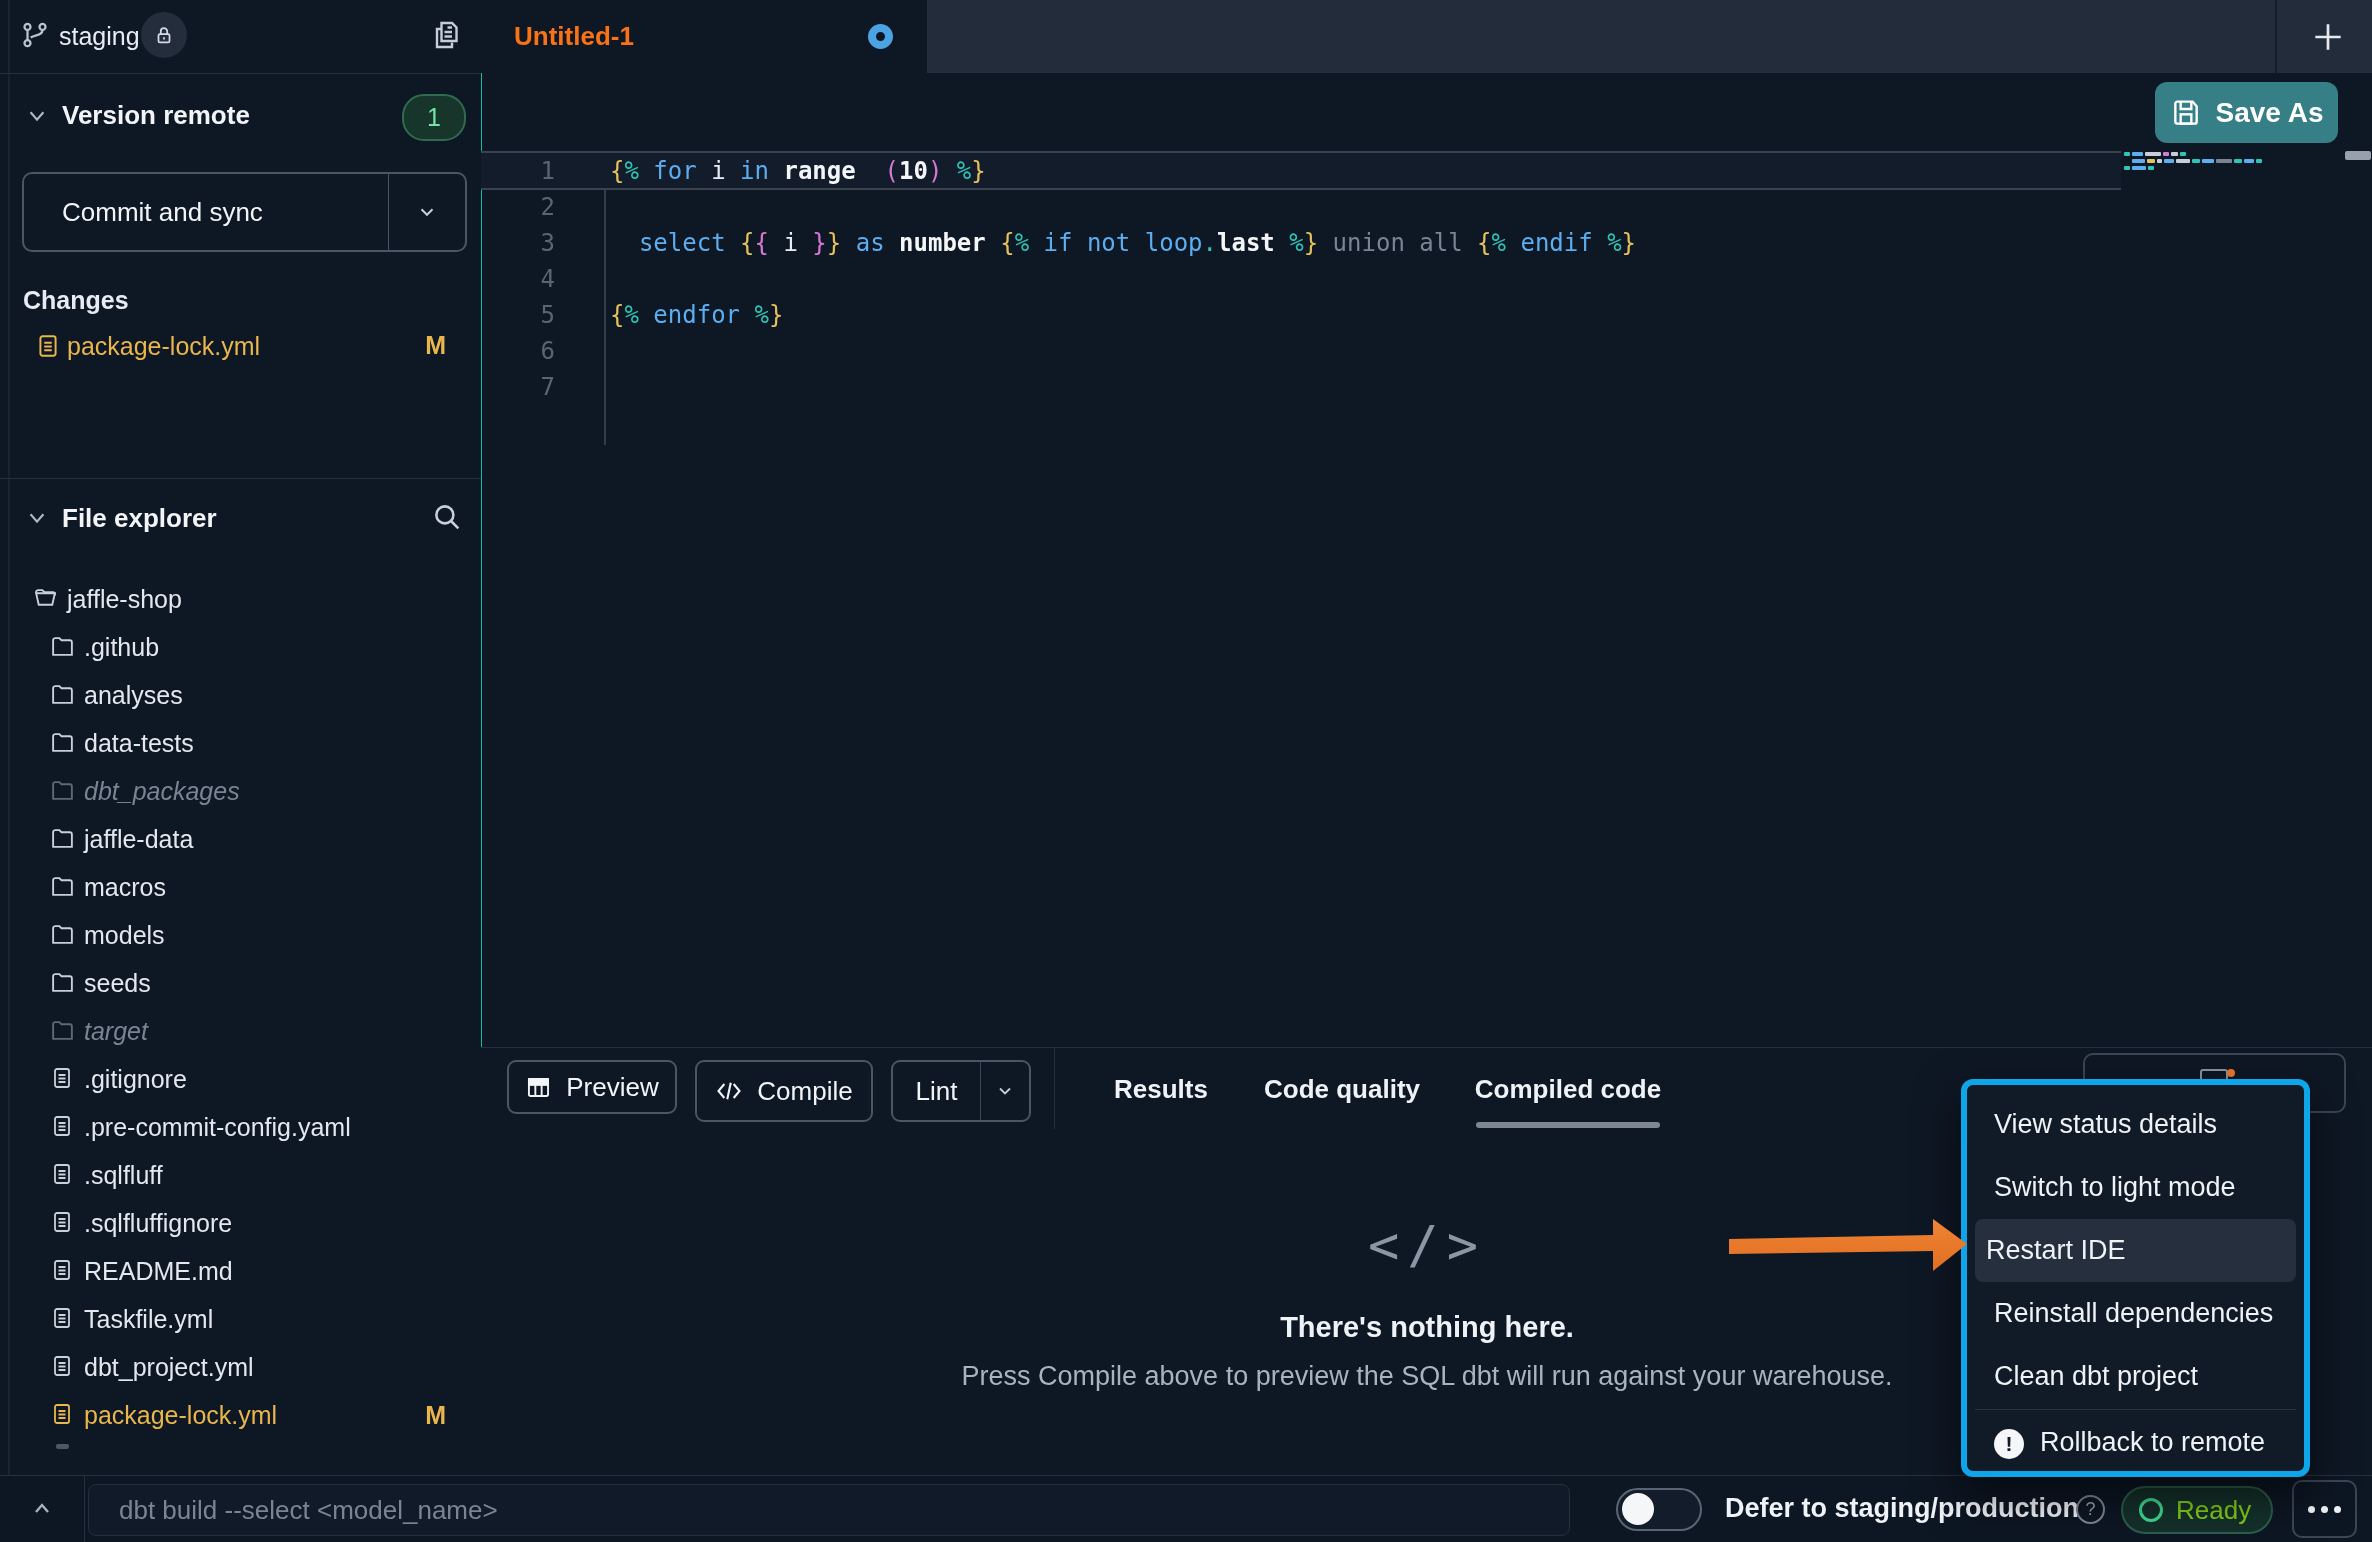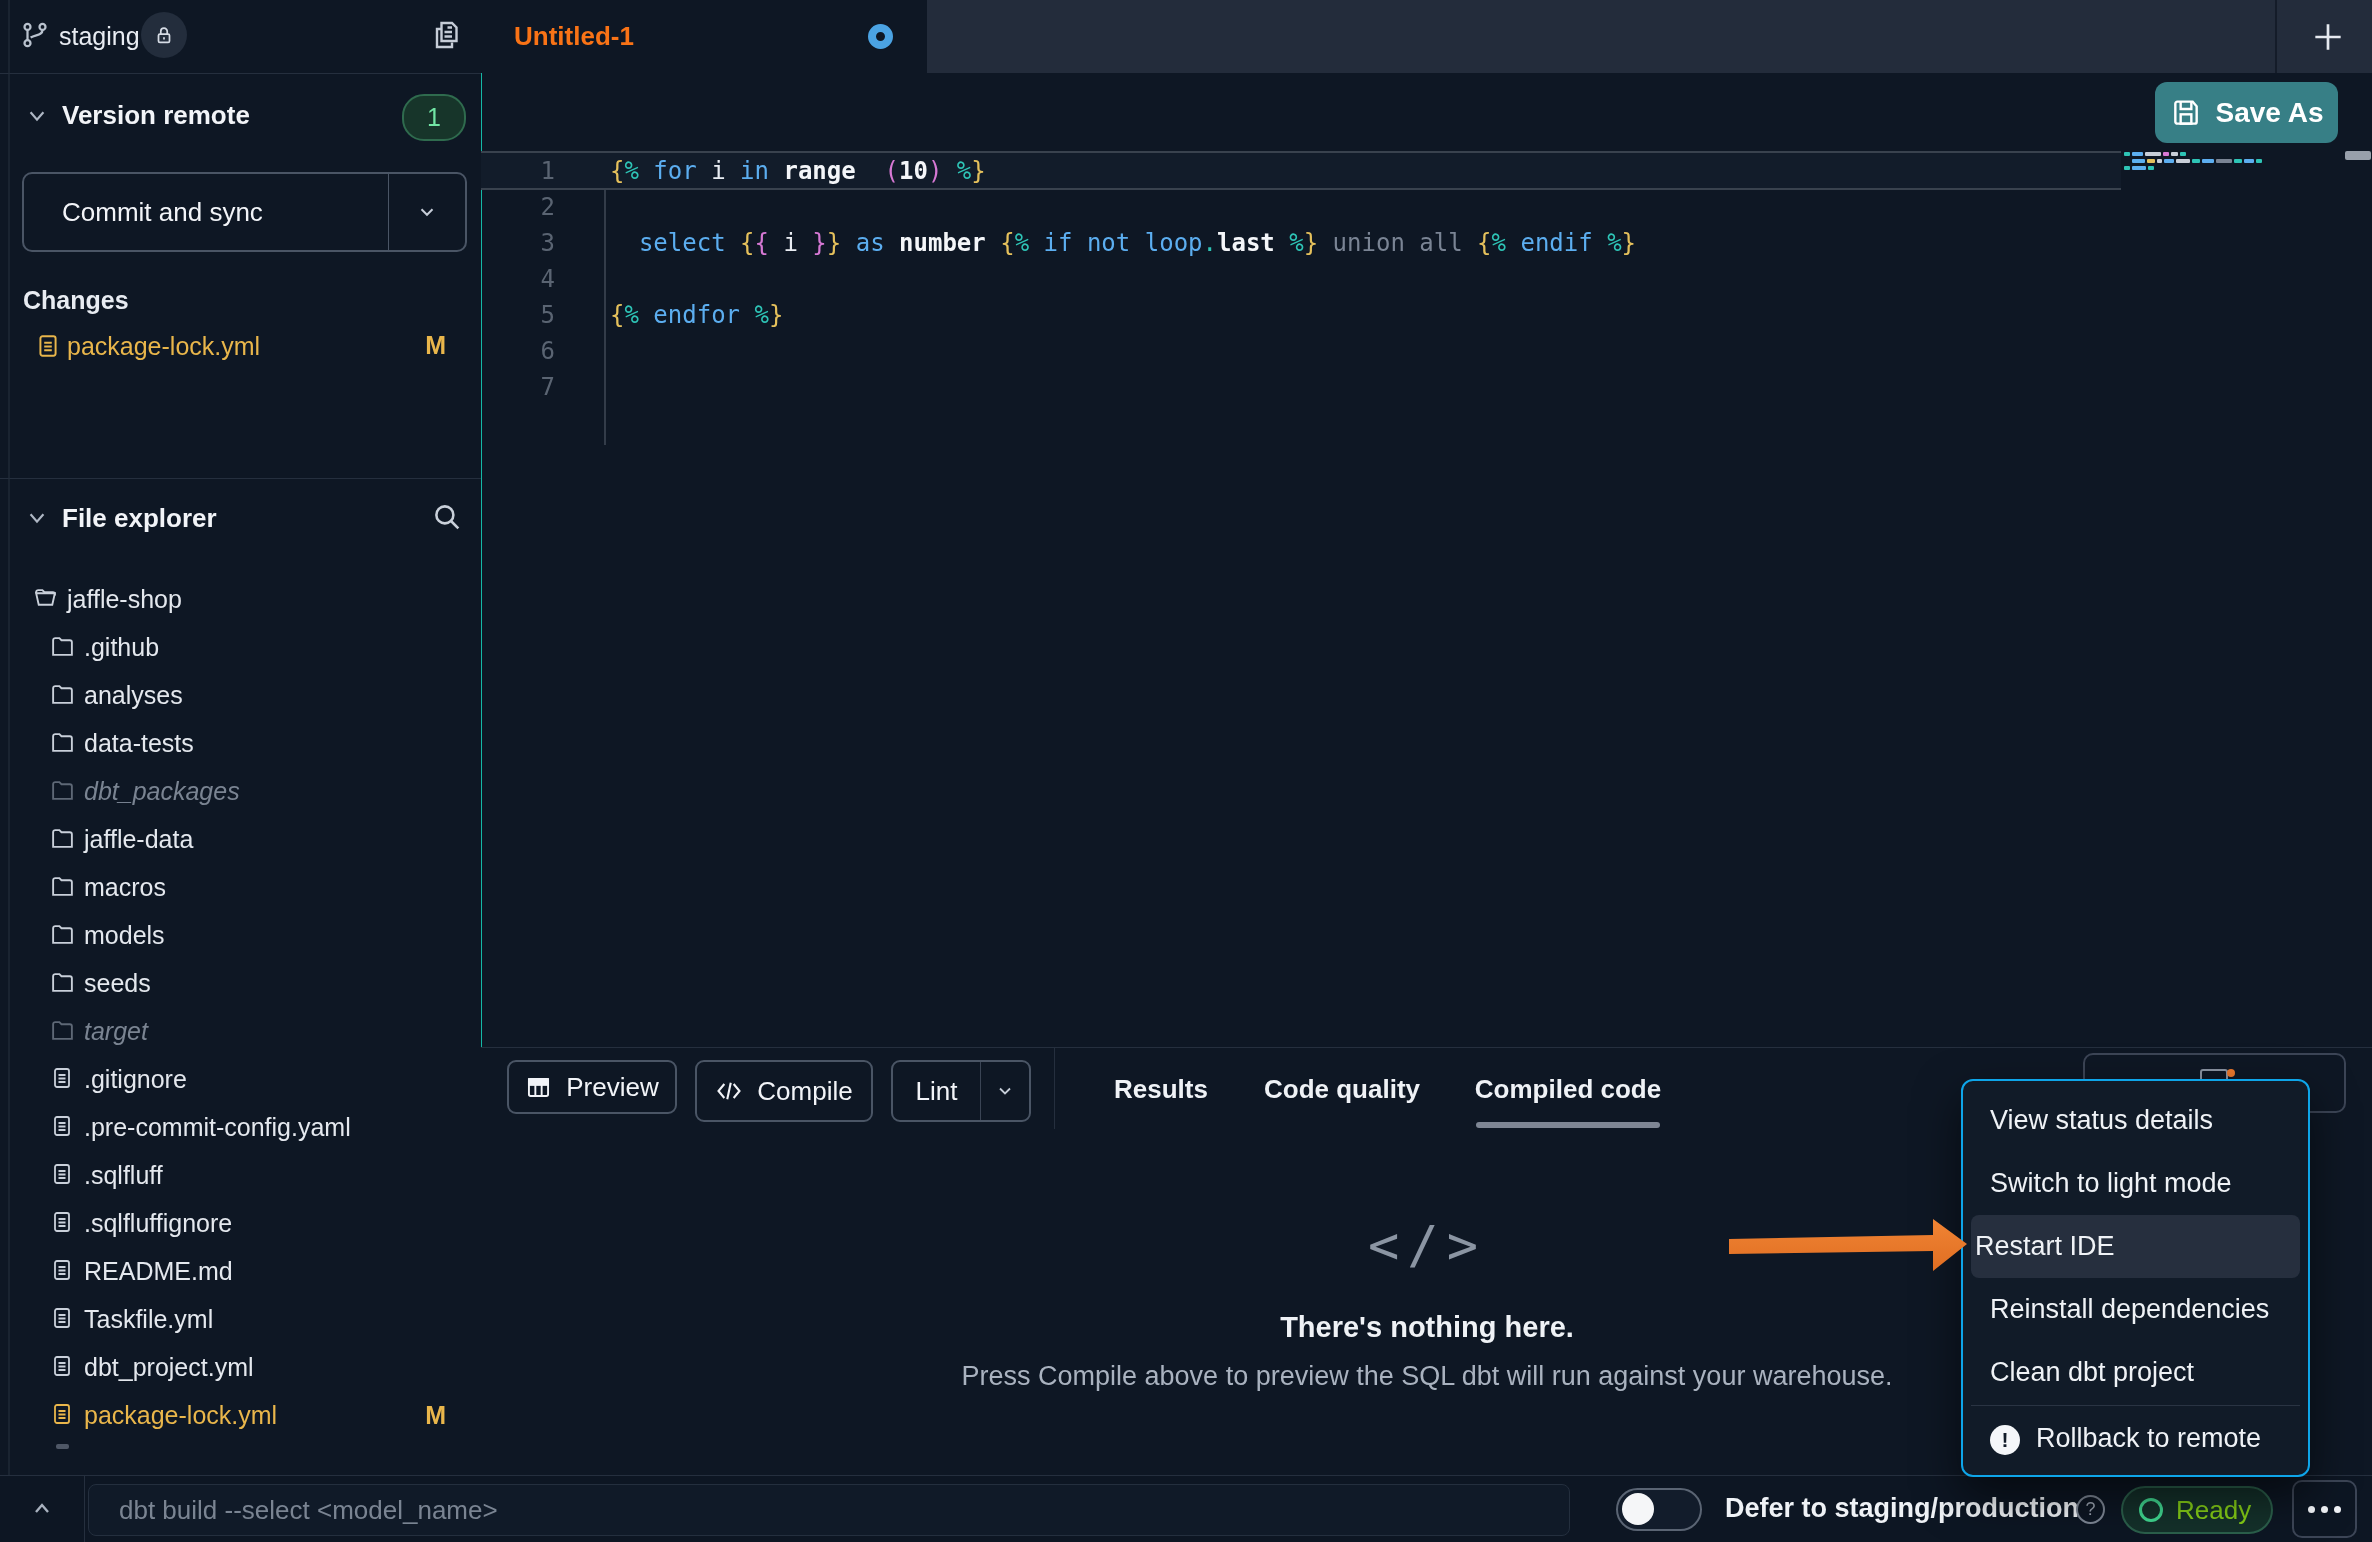--- a/index.html
+++ b/index.html
@@ -70,24 +70,24 @@
         font-weight:bold;font-size:26px;color:#EFF2F6;cursor:pointer;}
   .ptab-underline{left:1476px;top:1122px;width:184px;height:6px;background:#7E8694;border-radius:3px;}
   .empty-icon{left:1427px;top:1245px;transform:translate(-50%,-50%);font-family:"DejaVu Sans Mono",monospace;
               font-size:52px;color:#8B95A3;letter-spacing:8px;}
   .empty-title{left:1427px;top:1327px;transform:translate(-50%,-50%);font-weight:bold;font-size:29px;color:#EFF2F6;}
   .empty-sub{left:1427px;top:1376px;transform:translate(-50%,-50%);font-size:27px;color:#A9B2BF;white-space:nowrap;}
   .hidden-btn{left:2083px;top:1053px;width:263px;height:60px;border:2px solid #3C4556;border-radius:10px;box-sizing:border-box;cursor:pointer;}
   .hb-ico{position:absolute;left:115px;top:14px;width:24px;height:16px;border:2px solid #8B95A3;border-radius:3px;}
   .hb-dot{position:absolute;left:142px;top:14px;width:8px;height:8px;border-radius:50%;background:#ED7A2D;}
   
-  .menu{left:1961px;top:1079px;width:349px;height:398px;background:#111B28;border:2px solid #0ea5e9;border-radius:12px;
+  .menu{left:1961px;top:1079px;width:349px;height:398px;background:#111B28;border:6px solid #0ea5e9;border-radius:12px;
         box-shadow:0 18px 45px rgba(0,0,0,.55);box-sizing:border-box;padding-top:8px;z-index:10;}
   .menu-item{position:relative;height:63px;line-height:63px;padding-left:27px;font-size:27px;color:#EFF2F6;cursor:pointer;}
-  .menu-item.hl{background:#262F3E;border-radius:8px;margin:0 8px;padding-left:4px;}
+  .menu-item.hl{background:#262F3E;border-radius:8px;margin:0 8px;padding-left:11px;}
   .menu-sep{height:0;border-top:1px solid #2A3443;margin:1px 8px;}
   .menu-item .warn{display:inline-flex;width:30px;height:30px;border-radius:50%;background:#F4F6F9;color:#111B28;
         font-weight:bold;font-size:21px;align-items:center;justify-content:center;vertical-align:middle;margin-right:16px;}
   .arrow-annot{left:1715px;top:1209px;z-index:11;pointer-events:none;}
   
   .bottombar{left:0;top:1475px;width:2372px;height:67px;background:#0D1623;border-top:1px solid #252F3E;}
   .bb-chev{left:0;top:1475px;width:84px;height:67px;border-right:1px solid #252F3E;display:flex;align-items:center;justify-content:center;color:#A9B2BF;cursor:pointer;}
   .bb-input{left:88px;top:1484px;width:1482px;height:52px;border:1px solid #242F3E;background:#101A28;border-radius:8px;
             box-sizing:border-box;display:flex;align-items:center;padding-left:30px;font-size:26px;color:#7A8492;cursor:text;}
   .toggle{left:1616px;top:1488px;width:86px;height:43px;border:2px solid #5A6473;border-radius:23px;background:#121C2B;box-sizing:border-box;cursor:pointer;}

